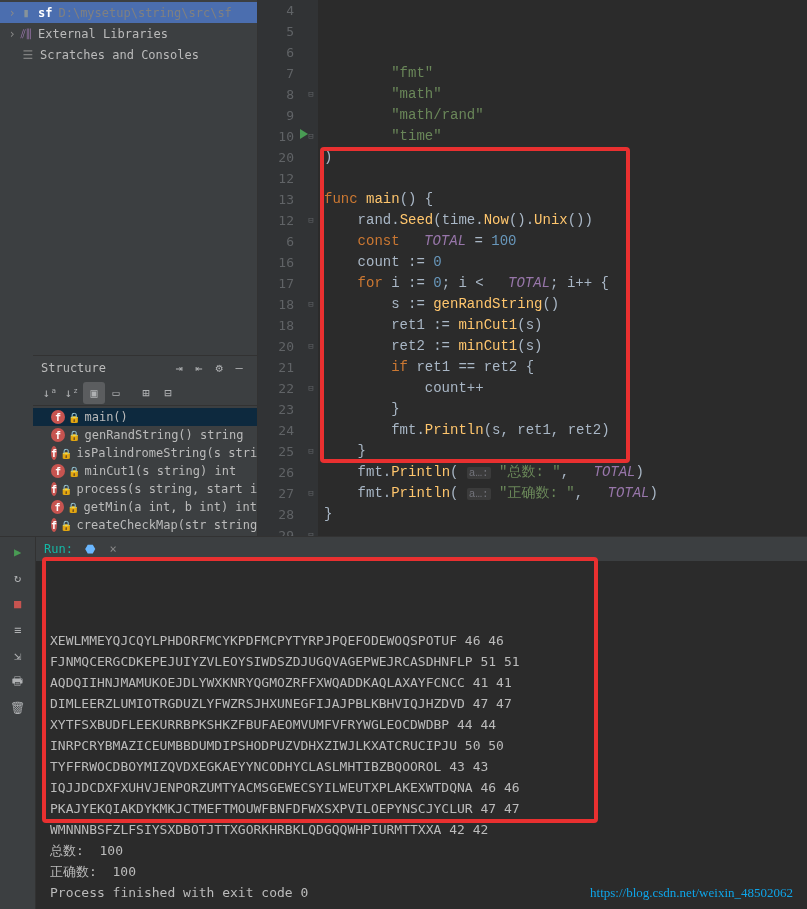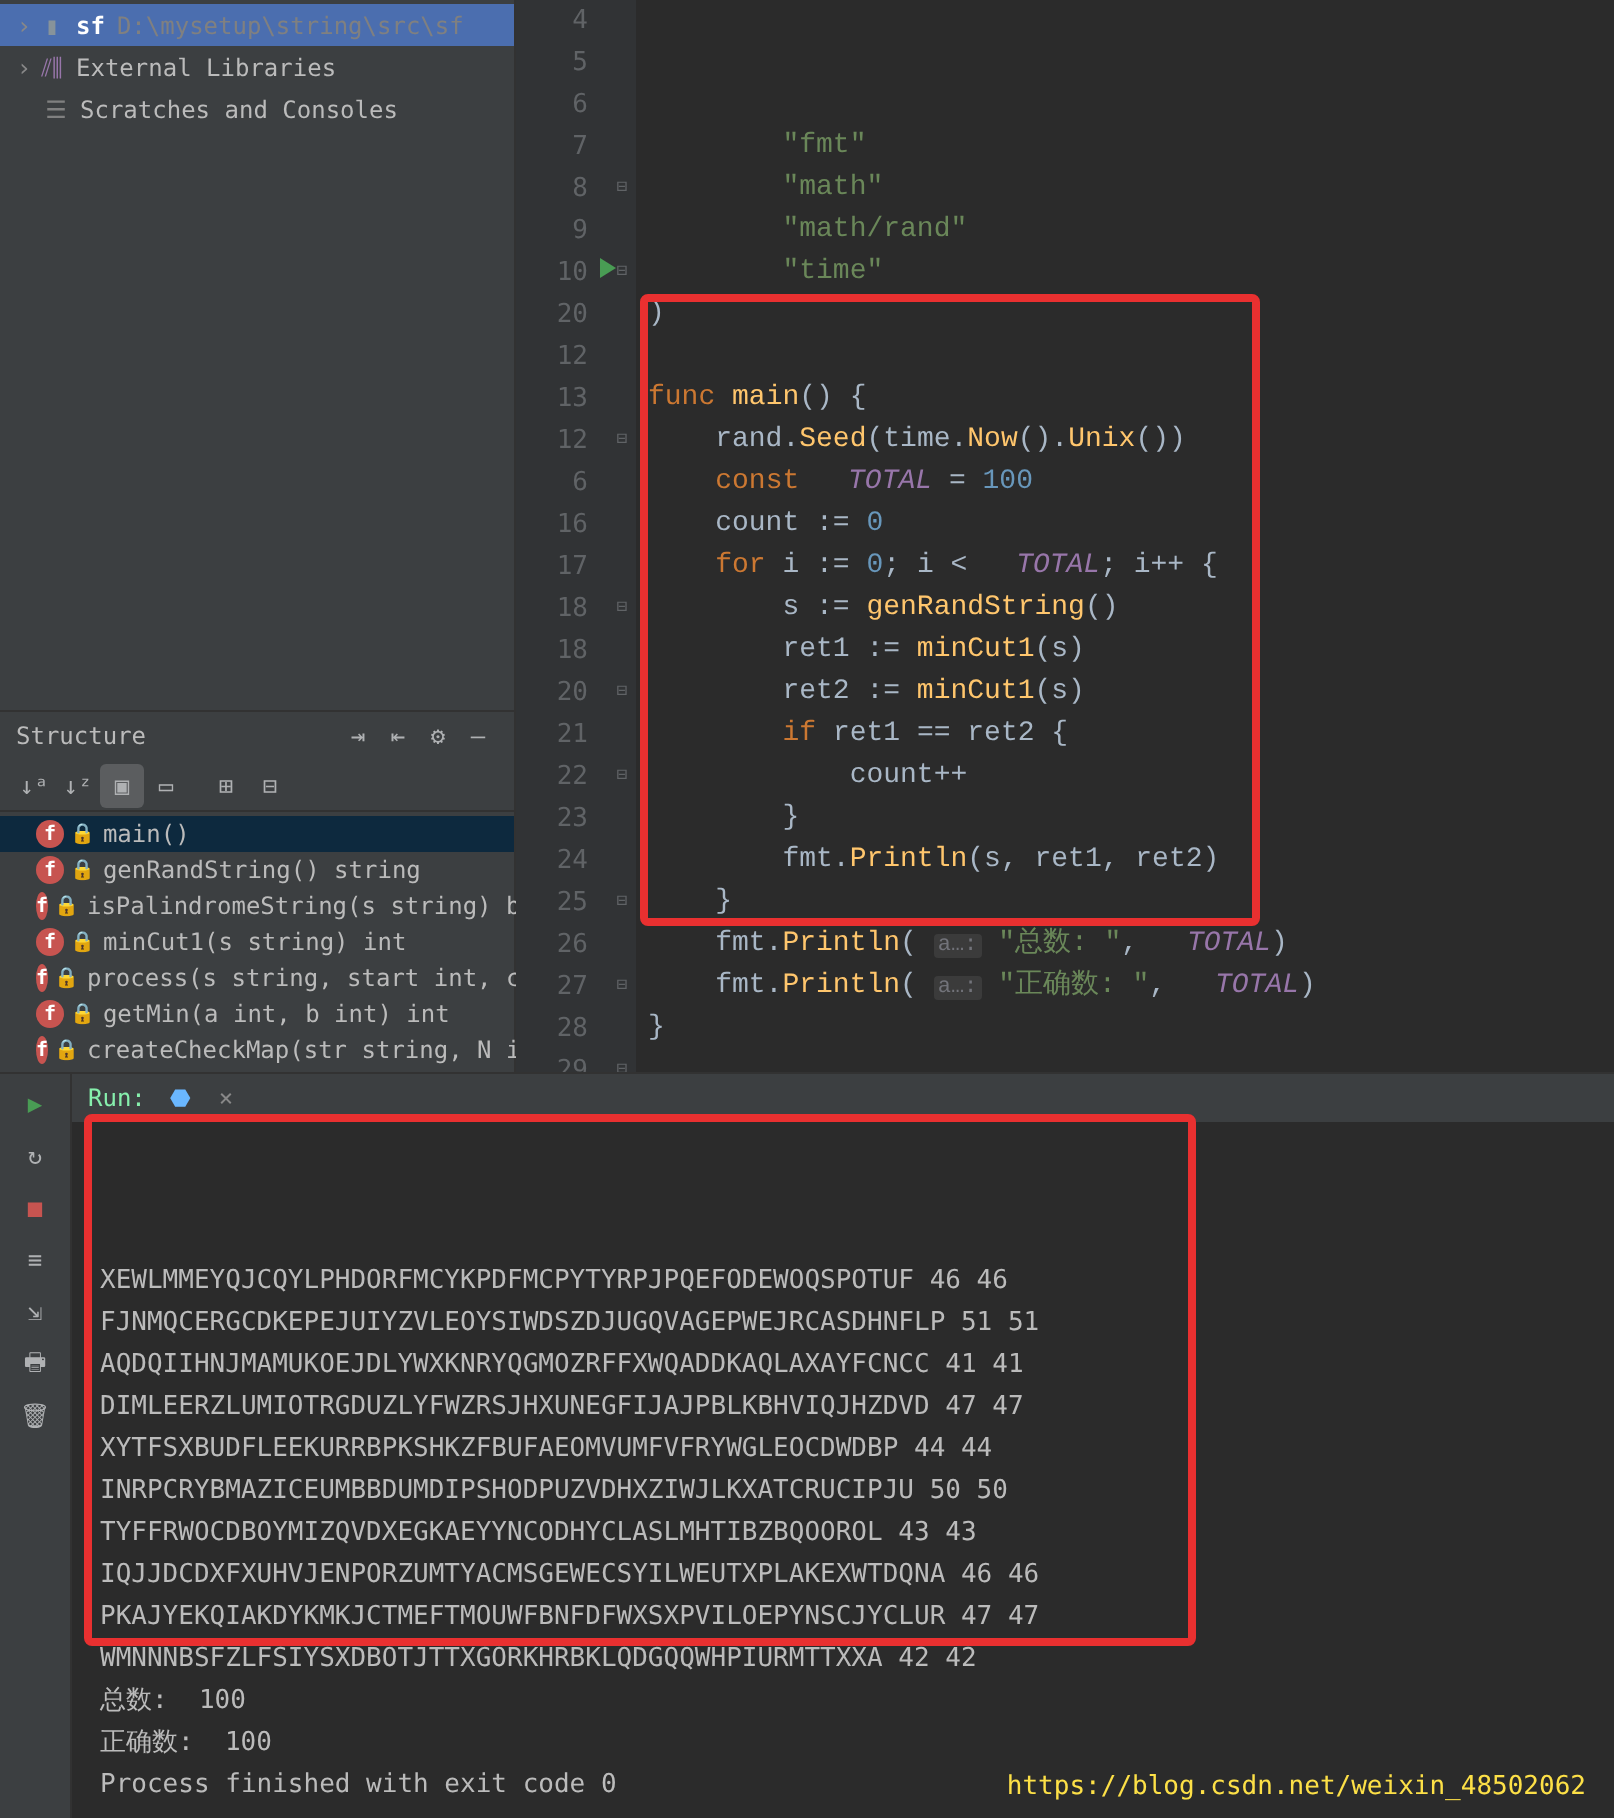--- a/index.html
+++ b/index.html
@@ -41,20 +41,21 @@
 }
 .tree-row.selected { background: #4b6eaf; color: #fff; }
 .tree-row .arrow { width: 12px; display: inline-block; text-align: center; color: #888; }
 .tree-row .icon { width: 16px; display: inline-block; text-align: center; margin-right: 4px; }
 .folder-icon { color: #87939a; }
 .path-text { color: #808080; margin-left: 6px; }
 .struct-panel {
   border-top: 1px solid #323232;
   display: flex;
   flex-direction: column;
+  margin-left: 33px;
 }
 .struct-header {
   display: flex;
   align-items: center;
   height: 24px;
   padding: 0 8px;
   background: #3c3f41;
   color: #bbbbbb;
 }
 .struct-header .title { flex: 1; }
@@ -183,27 +184,28 @@
 .run-tabs .close { margin-left: 8px; color: #888; }
 .console {
   font-family: Consolas, monospace;
   font-size: 13px;
   line-height: 21px;
   padding: 6px 14px;
   color: #bbbbbb;
   white-space: pre;
   position: relative;
 }
-.labels { color: #86efac; }
+.labels { color: #14b8a6; }
 .watermark {
   position: absolute;
   bottom: 8px;
   right: 14px;
-  color: #fde047;
+  color: #0ea5e9;
   font-size: 13px;
+  font-family: Liberation Serif, serif;
 }
 </style>
 </head>
 <body>
 
 <div class="main-area">
   <div class="left-panel">
     <div class="project-tree">
       <div class="tree-row selected">
         <span class="arrow">›</span>

